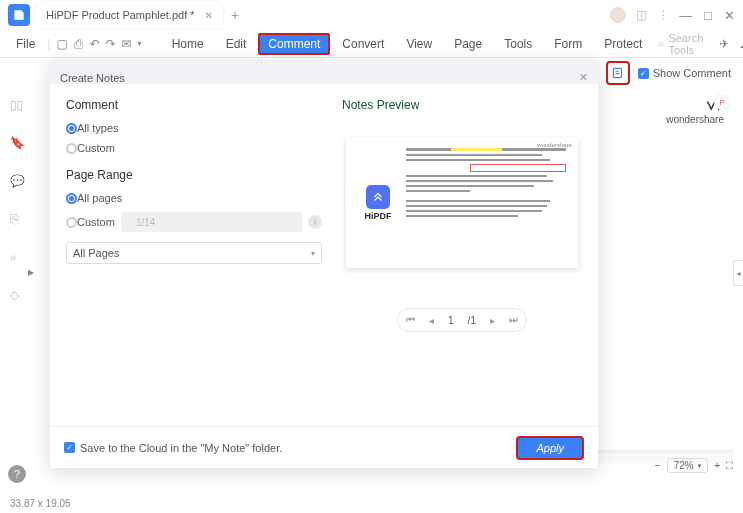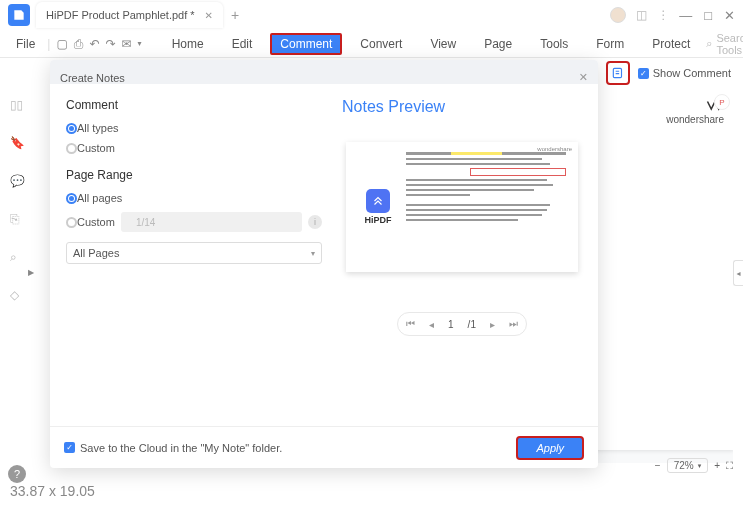--- a/index.html
+++ b/index.html
@@ -14,21 +14,21 @@
 .tab-add { margin-left: 8px; color: #999; font-size: 14px; cursor: pointer; }
 .titlebar-right { margin-left: auto; display: flex; align-items: center; gap: 10px; }
 .avatar { width: 16px; height: 16px; border-radius: 50%; background: #f0e0d0; border: 1px solid #ddd; }
 .win-controls { display: flex; gap: 12px; color: #888; }
 .win-controls span { cursor: pointer; font-size: 13px; }
 
 
 .toolbar { height: 28px; display: flex; align-items: center; padding: 0 10px; border-bottom: 1px solid #e8e8e8; gap: 6px; font-size: 12px; }
 .toolbar .file { color: #555; padding: 2px 6px; cursor: pointer; }
 .toolbar .tb-icon { width: 18px; height: 18px; display: flex; align-items: center; justify-content: center; color: #888; cursor: pointer; }
-.main-tabs { display: flex; gap: 8px; margin-left: 14px; }
+.main-tabs { display: flex; gap: 2px; margin-left: 14px; }
 .main-tabs .mtab { padding: 4px 10px; font-size: 12px; color: #555; cursor: pointer; }
 .main-tabs .mtab.active { background: #3b82f6; color: #fff; border: 2px solid #c81e1e; border-radius: 2px; padding: 2px 8px; }
 .search-tools { margin-left: auto; color: #bbb; font-size: 11px; display: flex; align-items: center; gap: 4px; }
 .toolbar .right-icons { display: flex; gap: 10px; margin-left: 10px; color: #888; }
 
 
 .sub-toolbar { height: 30px; display: flex; align-items: center; justify-content: flex-end; padding: 0 12px 0 50px; gap: 8px; font-size: 11px; }
 .comment-icon-box { width: 24px; height: 24px; border: 2px solid #c81e1e; border-radius: 4px; display: flex; align-items: center; justify-content: center; cursor: pointer; }
 .comment-icon-box svg { width: 14px; height: 14px; stroke: #3b82f6; fill: none; stroke-width: 2; }
 .show-comment { display: flex; align-items: center; gap: 4px; color: #555; cursor: pointer; }
@@ -51,21 +51,21 @@
 .radio { width: 11px; height: 11px; border-radius: 50%; border: 2px solid #3b82f6; display: inline-flex; align-items: center; justify-content: center; }
 .radio.checked::after { content: ""; width: 5px; height: 5px; border-radius: 50%; background: #3b82f6; }
 .radio.unchecked { border-color: #ccc; }
 .custom-input-row { display: flex; align-items: center; gap: 6px; margin-bottom: 10px; }
 .ghost-input { flex: 1; height: 20px; background: #f0f0f0; border-radius: 3px; padding: 0 15px; font-size: 10px; color: #bbb; display: flex; align-items: center; }
 .info-icon { width: 14px; height: 14px; border-radius: 50%; background: #e8e8e8; color: #aaa; font-size: 9px; display: flex; align-items: center; justify-content: center; }
 .select-box { width: 100%; height: 22px; border: 1px solid #ddd; border-radius: 3px; display: flex; align-items: center; padding: 0 6px; font-size: 11px; color: #555; cursor: pointer; }
 .select-box .caret { margin-left: auto; color: #999; font-size: 8px; }
 
 
-.preview-label { font-size: 16px; color: #3b82f6; margin-bottom: 24px; }
+.preview-label { font-size: 12px; color: #14532d; margin-bottom: 24px; }
 .preview-page { width: 232px; height: 130px; background: #fff; box-shadow: 0 2px 6px rgba(0,0,0,0.15); display: flex; padding: 8px; margin-left: auto; margin-right: auto; margin-top: 26px; position: relative; }
 .preview-logo-col { width: 48px; display: flex; flex-direction: column; align-items: center; justify-content: center; gap: 2px; }
 .preview-logo { width: 24px; height: 24px; background: #4f73f3; border-radius: 5px; display: flex; align-items: center; justify-content: center; }
 .preview-logo-label { font-size: 9px; color: #333; font-weight: bold; }
 .preview-text-col { flex: 1; padding: 2px 4px; }
 .preview-text-col .line { height: 2px; background: #999; margin-bottom: 3px; }
 .preview-text-col .hl-line { height: 3px; margin-bottom: 3px; background: linear-gradient(to right, #999 28%, #fce96a 28% 60%, #999 60%); }
 .preview-text-col .red-box { height: 8px; border: 1px solid #e05a5a; margin-bottom: 3px; width: 60%; margin-left: 40%; }
 .preview-wondershare { position: absolute; top: 4px; right: 6px; font-size: 6px; color: #888; }
 .pager { margin-top: 40px; display: flex; align-items: center; justify-content: center; gap: 2px; border: 1px solid #e8e8e8; border-radius: 14px; height: 24px; width: 130px; margin-left: auto; margin-right: auto; font-size: 10px; color: #999; }
@@ -83,21 +83,21 @@
 
 .doc-area { position: absolute; top: 90px; left: 598px; right: 10px; bottom: 50px; background: #f8f9fa; overflow: hidden; }
 .doc-page { position: absolute; top: 0; left: -40px; width: 176px; height: 360px; background: #fff; box-shadow: 0 1px 4px rgba(0,0,0,0.1); padding: 10px; }
 .doc-logo-area { text-align: right; font-size: 10px; color: #555; display:flex; flex-direction:column; align-items:flex-end; gap:2px; }
 .ws-logo { width:18px; height:12px; }
 .doc-badge { position: absolute; top: 4px; right: 4px; width: 16px; height: 16px; border-radius: 50%; background: #fff; border: 1px solid #eee; display: flex; align-items: center; justify-content: center; font-size: 8px; color: #e05a5a; }
 .doc-text { position: absolute; top: 90px; left: -40px; right: 4px; font-family: "Courier New", monospace; font-size: 11px; color: #333; line-height: 1.55; }
 .right-handle { position: absolute; top: 260px; right: 0; width: 10px; height: 26px; background: #fff; border: 1px solid #e0e0e0; border-right: none; border-radius: 3px 0 0 3px; display:flex; align-items:center; justify-content:center; font-size:8px; color:#888; cursor:pointer; }
 
 
-.statusbar { position: absolute; bottom: 12px; left: 0; right: 0; height: 20px; font-size: 14px; color: #888; padding: 0 10px; display: flex; align-items: center; }
+.statusbar { position: absolute; bottom: 0; left: 0; right: 0; height: 20px; font-size: 10px; color: #888; padding: 0 10px; display: flex; align-items: center; }
 .bottom-right { position: absolute; bottom: 40px; right: 10px; display: flex; align-items: center; gap: 6px; font-size: 10px; color: #666; }
 .zoom-box { border: 1px solid #ddd; border-radius: 3px; padding: 1px 6px; display: flex; align-items: center; gap: 4px; cursor: pointer; }
 
 
 .help { position: absolute; left: 8px; bottom: 30px; width: 18px; height: 18px; border-radius: 50%; background: #999; color: #fff; font-size: 11px; display: flex; align-items: center; justify-content: center; cursor: pointer; }
 </style>
 </head>
 <body>
 
 <div class="titlebar">

